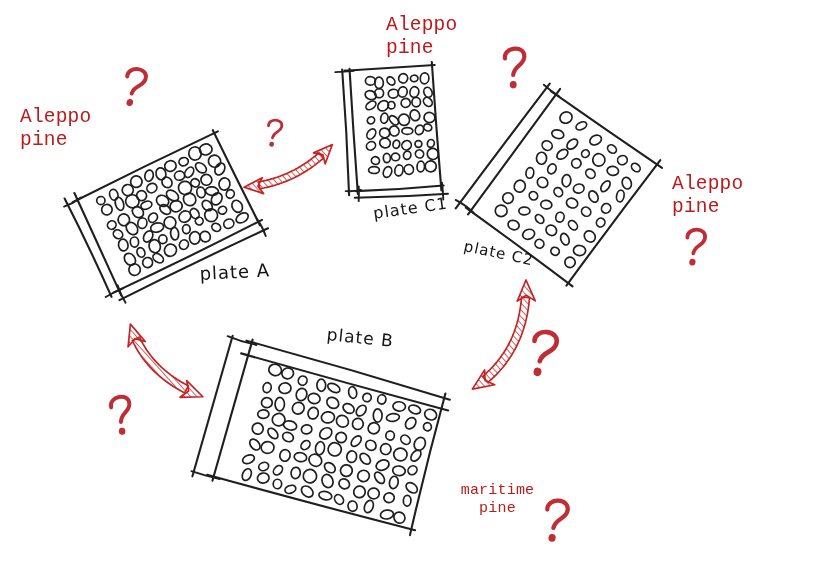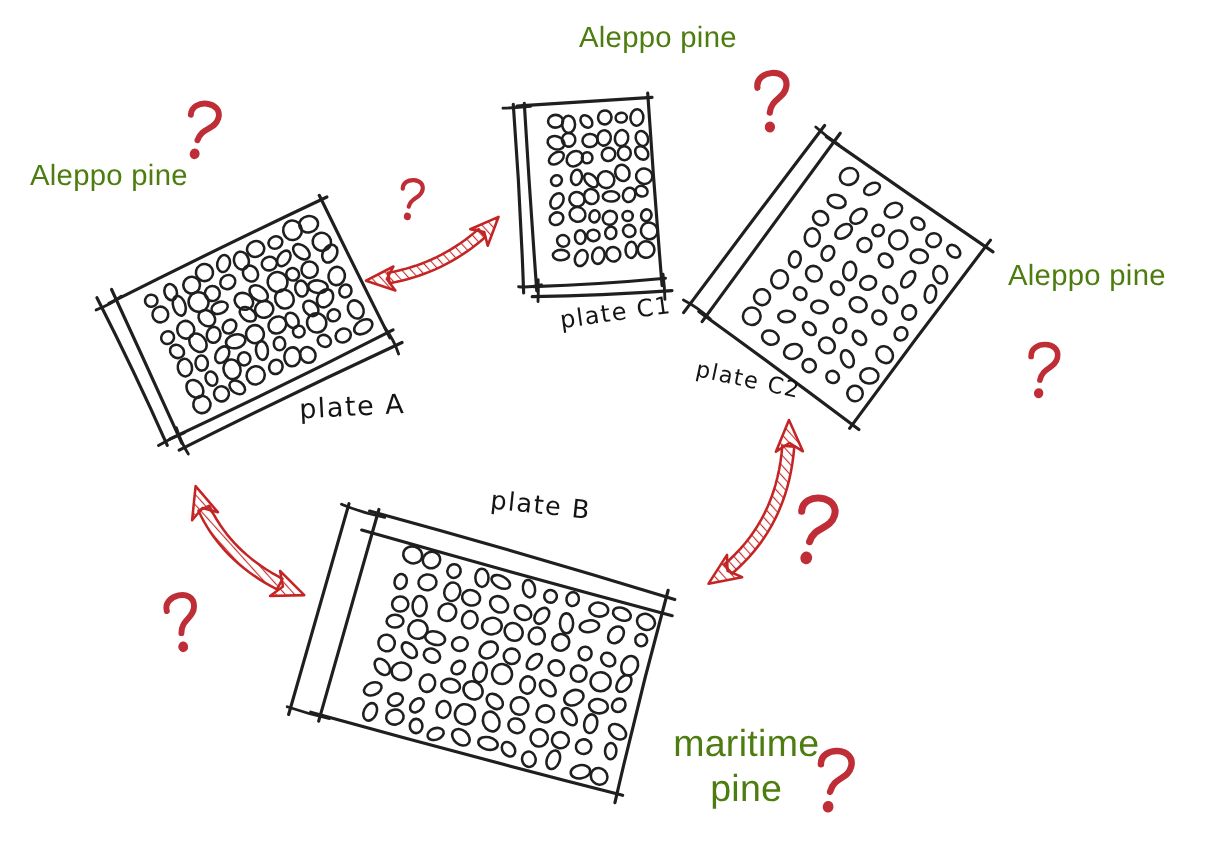--- a/index.html
+++ b/index.html
@@ -4,23 +4,23 @@
 <style>
   html,body{margin:0;padding:0;}
   body{
     width:820px;height:561px;position:relative;overflow:hidden;
     background:#ffffff;
     font-family:"Liberation Sans", sans-serif;
   }
   #stage{position:absolute;left:0;top:0;width:820px;height:561px;}
   svg#diagram{position:absolute;left:0;top:0;}
   .species-label{
-    position:absolute;color:#4d7c0f;font-size:19.5px;line-height:1.18;
+    position:absolute;color:#b91c1c;font-size:19.5px;line-height:1.18;
     white-space:pre-line;letter-spacing:.2px;
-    font-family:Liberation Sans, sans-serif;
+    font-family:Liberation Mono, monospace;
     transform-origin:left top;
   }
   .plate-label{
     position:absolute;color:#141414;
     font-family:"DejaVu Sans", sans-serif;
     letter-spacing:1px;transform-origin:left top;font-weight:500;
   }
 </style>
 </head>
 <body>
@@ -403,21 +403,21 @@
         <g transform="translate(545 496) rotate(10) scale(1.4375)">
           <path d="M 3.2 9 C 1.6 0.5 17.8 -1.8 17.2 7.6 C 16.8 13.8 10.2 13.6 9.6 20.8" fill="none" stroke="#bf2d36" stroke-width="3" stroke-linecap="round"></path>
           <ellipse cx="9.9" cy="27.8" rx="2.5" ry="2.7" fill="#bf2d36"></ellipse>
         </g>
       </g>
   </svg>
 
   <div class="species-label" style="left: 386px; top: 14px; width: 120px; text-align: left; font-size: 19.5px;">Aleppo pine</div>
   <div class="species-label" style="left: 20px; top: 106px; width: 120px; text-align: left; font-size: 19.5px;">Aleppo pine</div>
   <div class="species-label" style="left: 672px; top: 173px; width: 120px; text-align: left; font-size: 19.5px;">Aleppo pine</div>
-  <div class="species-label" style="left: 445px; top: 482px; width: 105px; text-align: center; font-size: 25px;">maritime
+  <div class="species-label" style="left: 445px; top: 482px; width: 105px; text-align: center; font-size: 15px;">maritime
 pine</div>
 
   <div class="plate-label" style="left: 199px; top: 263px; font-size: 18px; transform: rotate(-3deg);">plate A</div>
   <div class="plate-label" style="left: 372px; top: 204px; font-size: 16px; transform: rotate(-8deg);">plate C1</div>
   <div class="plate-label" style="left: 466px; top: 237px; font-size: 15px; transform: rotate(12deg);">plate C2</div>
   <div class="plate-label" style="left: 328px; top: 324px; font-size: 17px; transform: rotate(6deg);">plate B</div>
 
 </div>
 
 </body></html>

